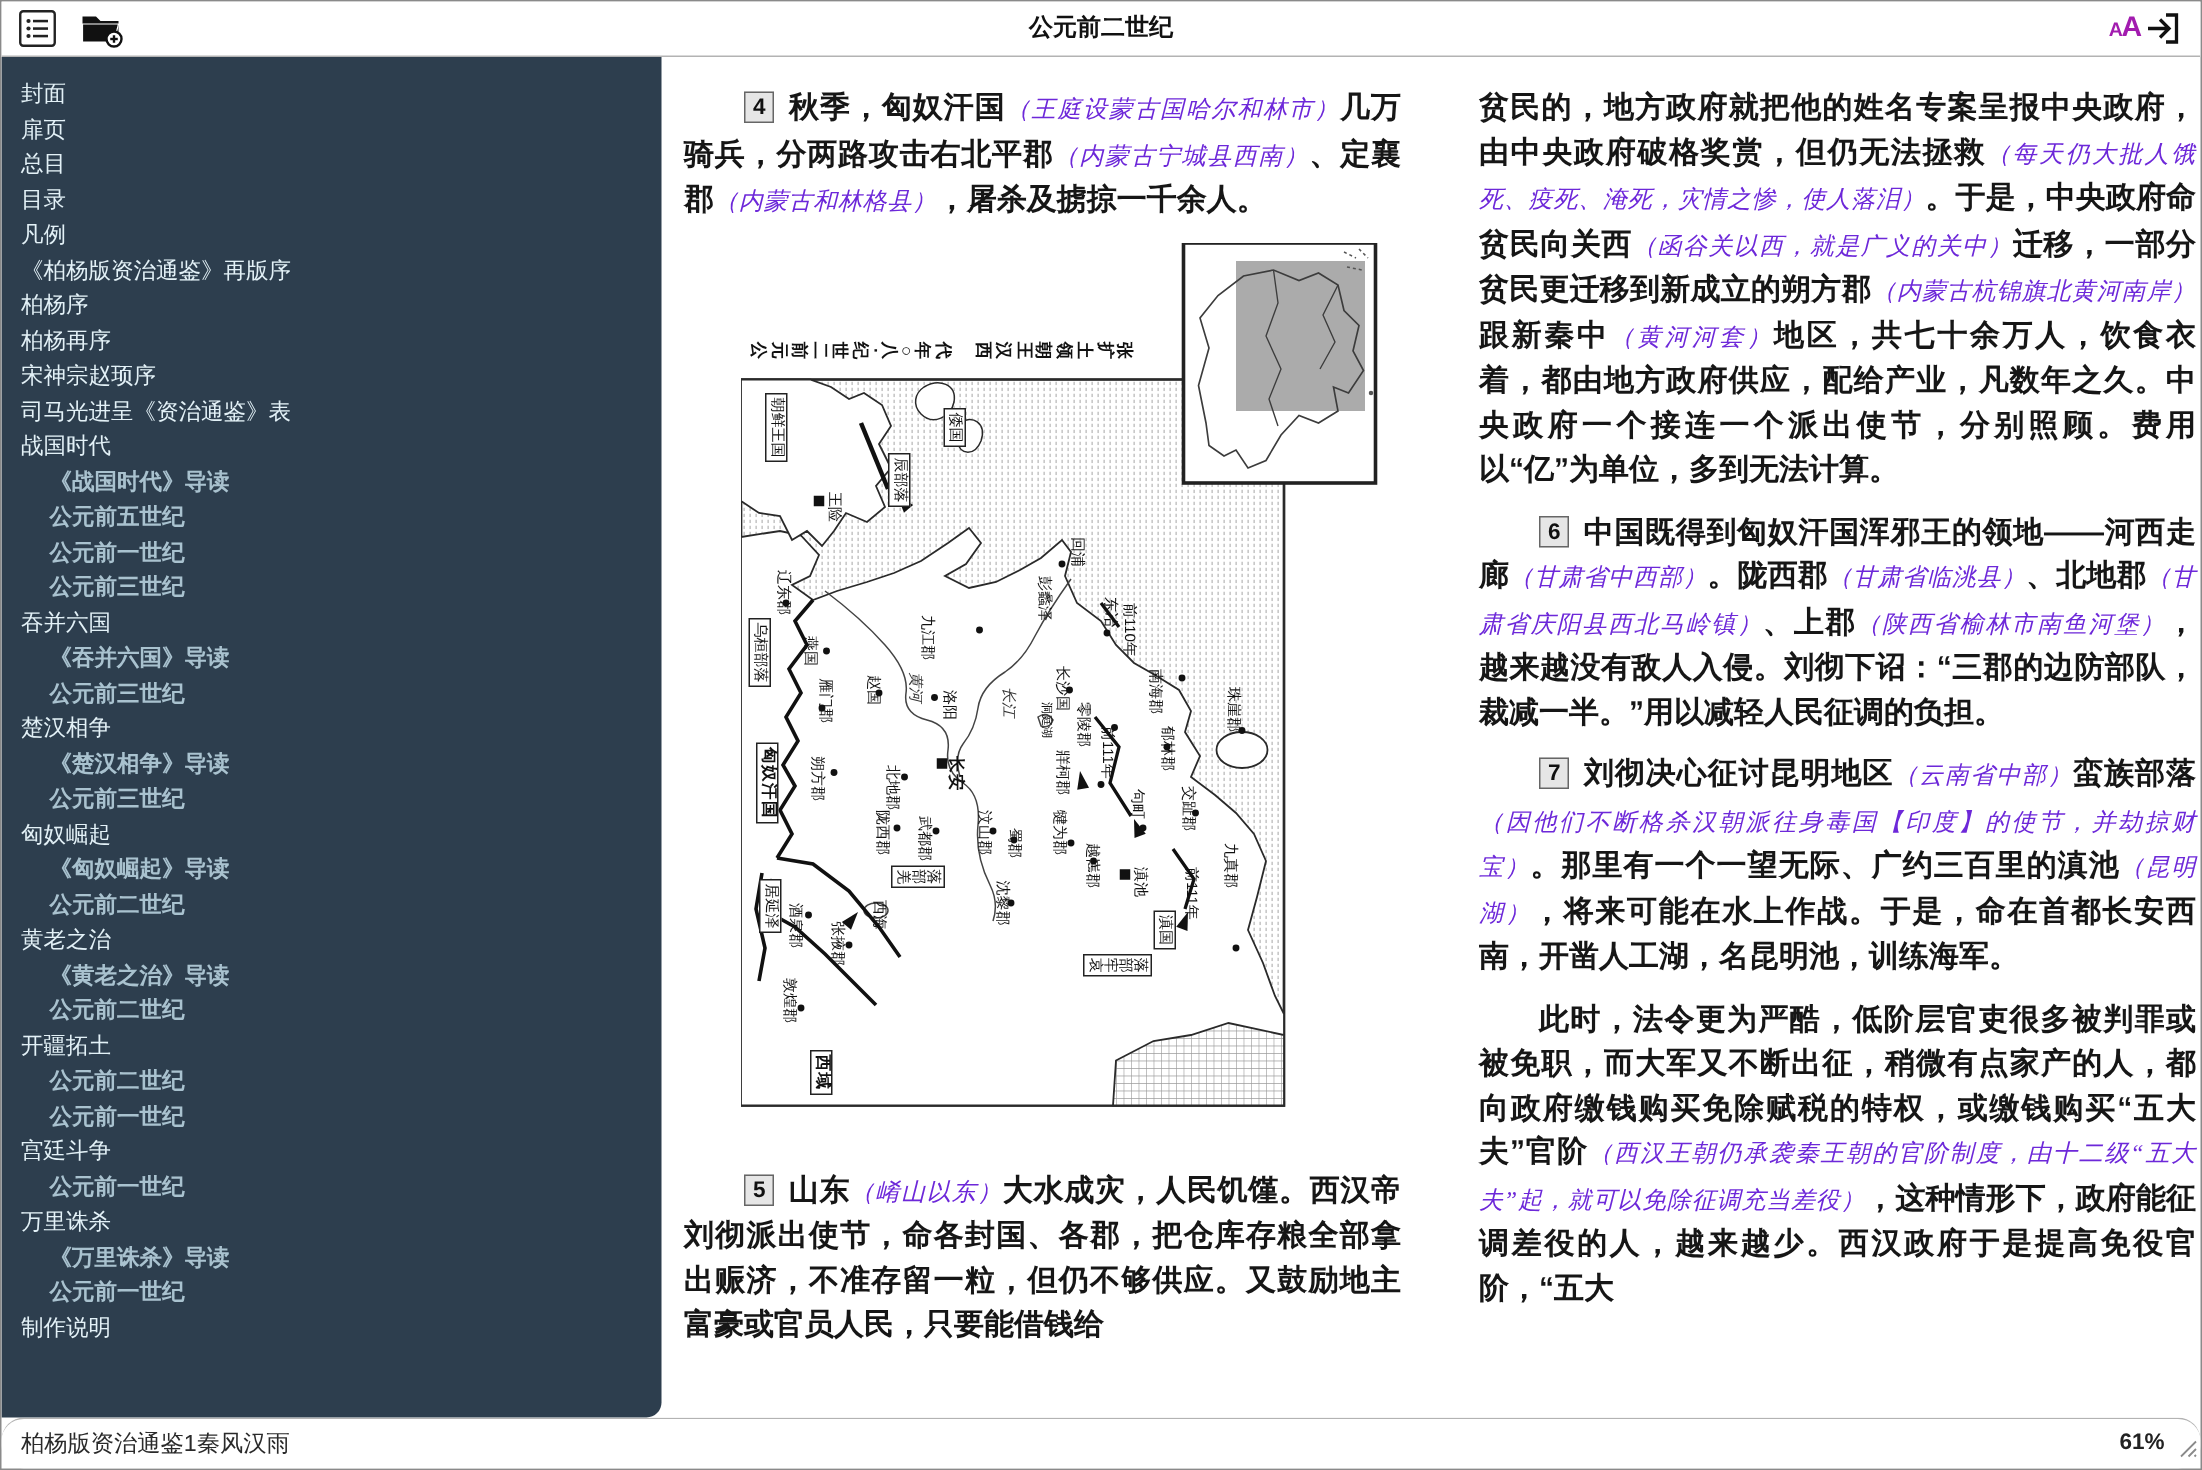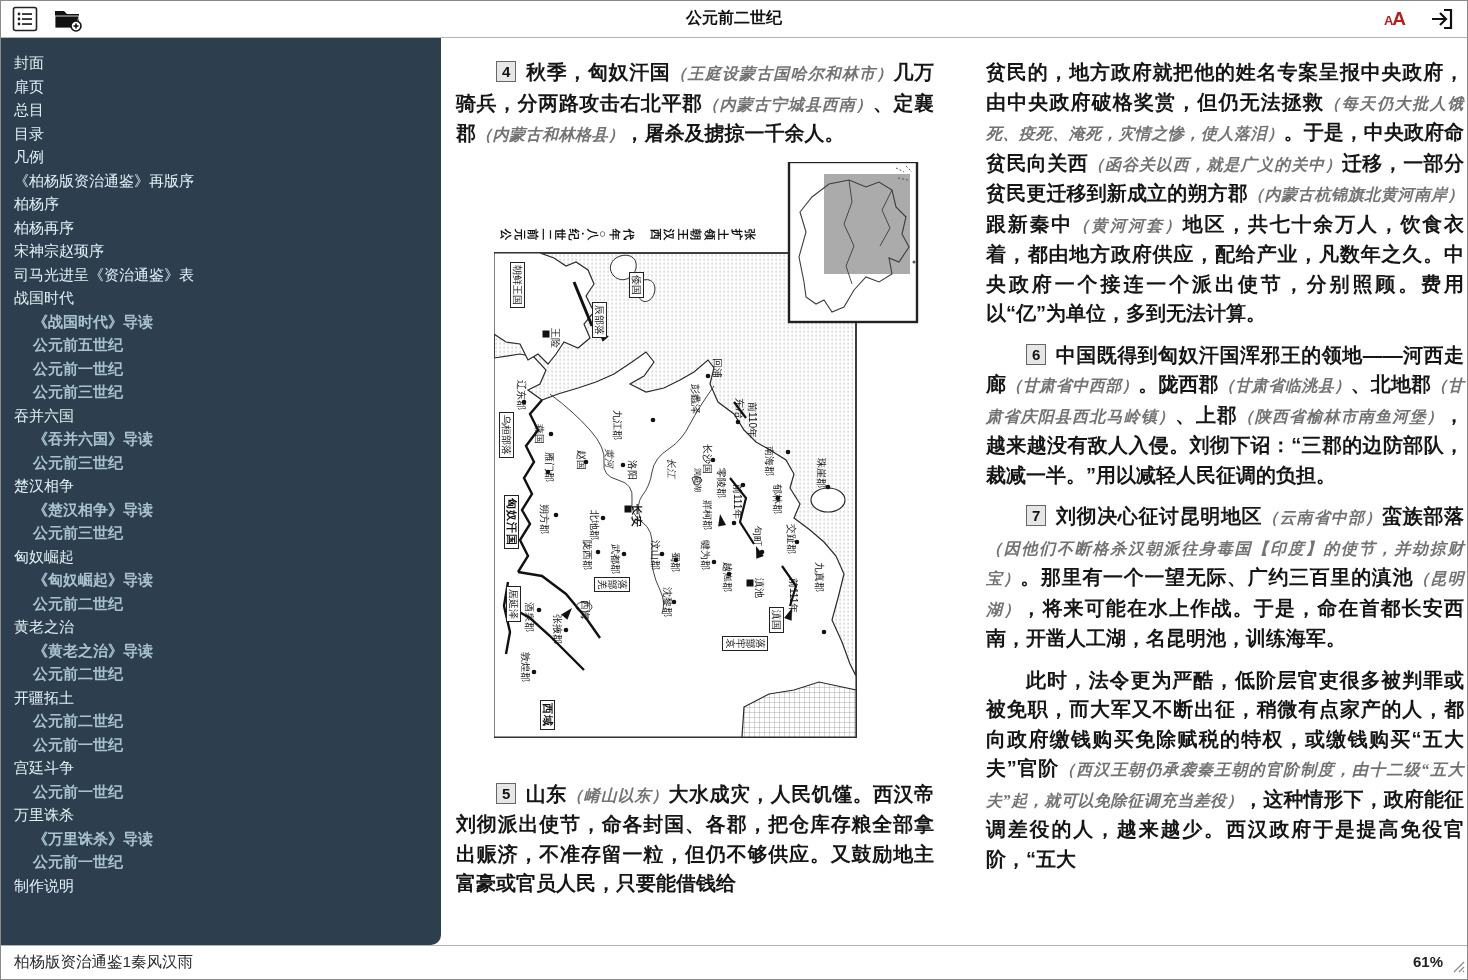--- a/index.html
+++ b/index.html
@@ -2,43 +2,43 @@
 <html><head>
 <meta charset="utf-8">
 <style>
   html,body{margin:0;padding:0;background:#e8e8e8;}
   .app{position:relative;width:1468px;height:980px;background:#fff;border:1px solid #8a8a8a;
        box-sizing:border-box;font-family:"Liberation Sans",sans-serif;overflow:hidden;}
   
   .topbar{position:absolute;top:0;left:0;right:0;height:36px;background:#fff;border-bottom:1px solid #b3b3b3;}
   .tb-ic{position:absolute;top:5px;cursor:pointer;}
   .ic-toc{left:11px;} .ic-folder{left:52px;}
-  .ic-font{right:62px;top:7px;font-weight:bold;color:#b91c1c;letter-spacing:-1px;}
+  .ic-font{right:40px;top:7px;font-weight:bold;color:#a21caf;letter-spacing:-1px;}
   .ic-font .a1{font-size:13px;} .ic-font .a2{font-size:19px;}
   .ic-exit{right:12px;}
   .tb-title{position:absolute;top:7px;left:0;right:0;text-align:center;font-size:16px;font-weight:bold;color:#111;}
   
   .sidebar{position:absolute;top:37px;left:0;width:440px;bottom:34px;background:#2d3e4e;
            border-radius:0 0 10px 0;padding-top:13px;box-sizing:border-box;overflow:hidden;}
   .toc-item{height:23.5px;line-height:23.5px;font-size:15px;padding-left:13px;color:#e3f1f7;
             font-weight:normal;white-space:nowrap;cursor:pointer;}
   .toc-item.lvl1{padding-left:32px;color:#a9c2cf;font-weight:bold;}
   
-  .bottombar{position:absolute;left:0;right:0;bottom:0;height:33px;background:#fff;border-top:1px solid #b3b3b3;}
+  .bottombar{position:absolute;left:0;right:0;bottom:0;height:33px;background:#fff;border-top:1px solid #b3b3b3;border-radius:15px;}
   .bb-title{position:absolute;left:13px;top:6px;font-size:15.5px;color:#2a2a2a;}
   .bb-pct{position:absolute;right:24px;top:7px;font-size:15px;color:#222;font-weight:bold;}
   .bb-grip{position:absolute;right:2px;bottom:2px;}
   
   .col{position:absolute;top:57px;width:478px;}
   .col-left{left:455px;} .col-right{left:985px;}
   .para{font-size:20px;line-height:29.5px;font-weight:bold;color:#161616;text-align:justify;
         margin:0 0 12px 0;text-indent:2em;}
   .para.noindent{text-indent:0;}
-  .seg-a{font-family:"Liberation Serif",serif;font-style:italic;font-weight:700;font-size:16px;
-         color:#737373;letter-spacing:.5px;}
+  .seg-a{font-family:"Liberation Serif",serif;font-style:italic;font-weight:400;font-size:16px;
+         color:#6d28d9;letter-spacing:.5px;}
   .seg-n{display:inline-block;border:1.5px solid #666;background:#e6e6e6;color:#111;font-size:15px;
          line-height:19px;padding:0 5px;margin-right:9px;font-weight:bold;transform:translateY(-2px);
          text-indent:0;}
   
   .map-fig{position:relative;width:428px;height:606px;margin:0 0 12px 38px;}
   .map-svg{position:absolute;left:0;top:0;}
   .map-title{position:absolute;left:5px;top:62px;white-space:nowrap;color:#111;}
   .map-title-char{display:inline-block;transform:rotate(90deg);font-size:11.5px;margin:0 1px;font-weight:bold;}
   .map-label{position:absolute;font-size:10px;color:#111;white-space:nowrap;line-height:11px;
              transform:rotate(90deg) translateY(-100%);transform-origin:0 0;font-weight:normal;}

